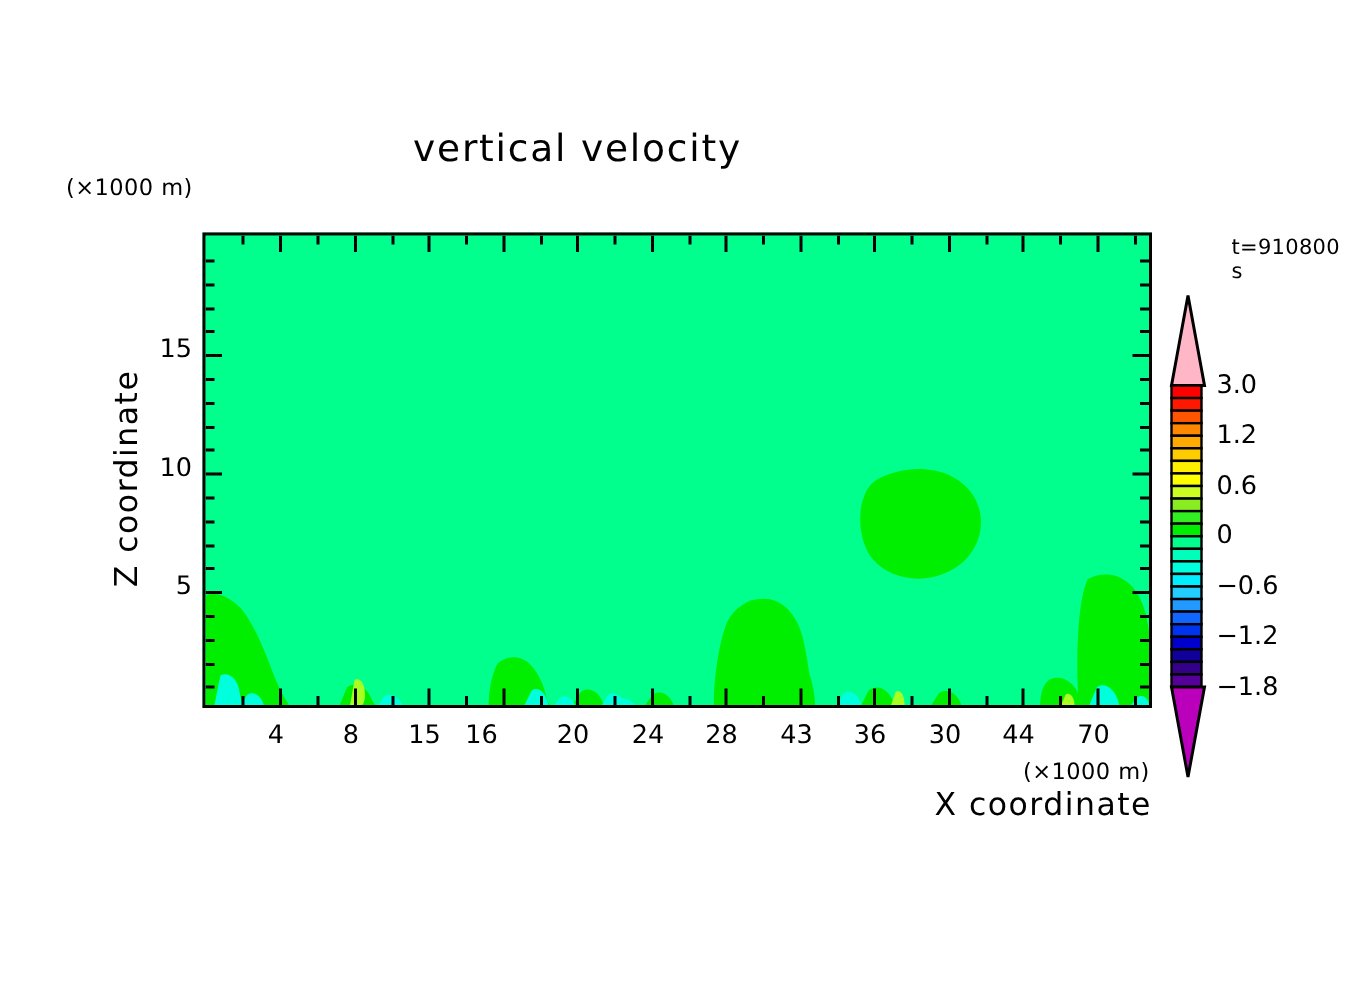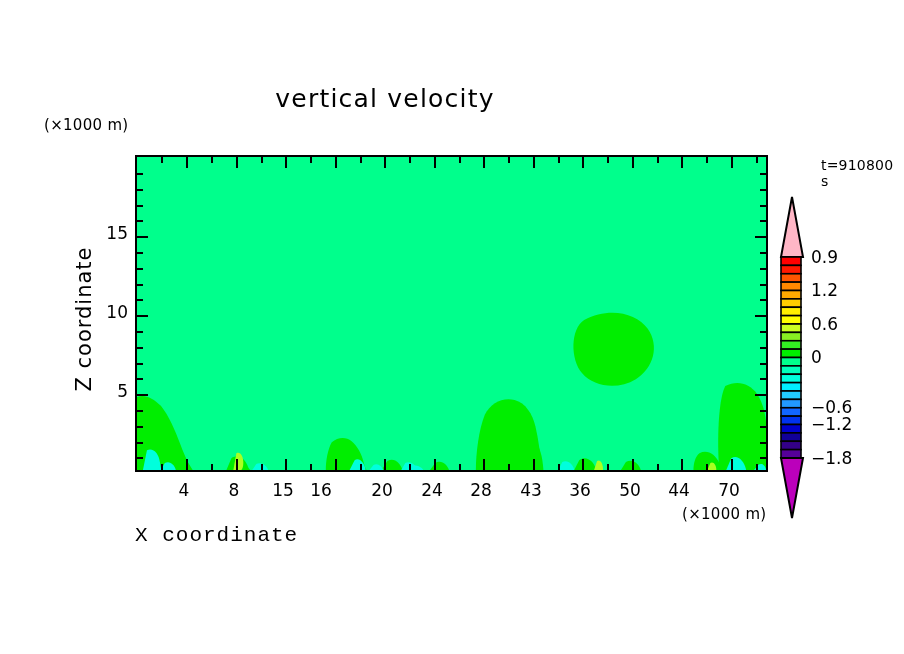--- a/index.html
+++ b/index.html
@@ -110,24 +110,23 @@
     font-size: 17px;
     text-align: right;
     width: 40px;
     color: #000;
   }
 
   
   #x-axis-title {
     left: 135px; top: 524px;
     width: 633px;
-    text-align: left;
+    text-align: right;
     font-size: 21px;
     letter-spacing: 1px;
-    font-family: Liberation Mono, monospace;
   }
   #y-axis-title {
     left: -46px; top: 307px;
     width: 260px;
     text-align: center;
     font-size: 21px;
     letter-spacing: 1px;
     transform: rotate(-90deg);
     transform-origin: center center;
   }
@@ -310,21 +309,21 @@
 
 <div class="abs xticklabel" style="left:154px; top:480px;">4</div>
 <div class="abs xticklabel" style="left:204px; top:480px;">8</div>
 <div class="abs xticklabel" style="left:253px; top:480px;">15</div>
 <div class="abs xticklabel" style="left:291px; top:480px;">16</div>
 <div class="abs xticklabel" style="left:352px; top:480px;">20</div>
 <div class="abs xticklabel" style="left:402px; top:480px;">24</div>
 <div class="abs xticklabel" style="left:451px; top:480px;">28</div>
 <div class="abs xticklabel" style="left:501px; top:480px;">43</div>
 <div class="abs xticklabel" style="left:550px; top:480px;">36</div>
-<div class="abs xticklabel" style="left:600px; top:480px;">50</div>
+<div class="abs xticklabel" style="left:600px; top:480px;">30</div>
 <div class="abs xticklabel" style="left:649px; top:480px;">44</div>
 <div class="abs xticklabel" style="left:699px; top:480px;">70</div>
 
 <div class="abs yticklabel" style="left:88px; top:223px;">15</div>
 <div class="abs yticklabel" style="left:88px; top:302px;">10</div>
 <div class="abs yticklabel" style="left:88px; top:381px;">5</div>
 
 <div class="abs" id="x-axis-title">X coordinate</div>
 <div class="abs" id="y-axis-title">Z coordinate</div>
 
@@ -356,20 +355,20 @@
         <rect x="2" y="221.125" width="20" height="8.375" fill="#0033ee" stroke="#000" stroke-width="1.6"></rect>
         <rect x="2" y="229.5" width="20" height="8.375" fill="#0000cc" stroke="#000" stroke-width="1.6"></rect>
         <rect x="2" y="237.875" width="20" height="8.375" fill="#110099" stroke="#000" stroke-width="1.6"></rect>
         <rect x="2" y="246.25" width="20" height="8.375" fill="#330088" stroke="#000" stroke-width="1.6"></rect>
         <rect x="2" y="254.625" width="20" height="8.375" fill="#550099" stroke="#000" stroke-width="1.6"></rect>
       </g>
 
     <polygon id="cb-under" points="13,323 24,263 2,263" fill="#bb00bb" stroke="#000" stroke-width="2"></polygon>
   </svg>
 
-  <div class="cb-label" style="top:62px;">0.9</div>
+  <div class="cb-label" style="top:62px;">3.0</div>
   <div class="cb-label" style="top:95px;">1.2</div>
   <div class="cb-label" style="top:129px;">0.6</div>
   <div class="cb-label" style="top:162px;">0</div>
-  <div class="cb-label" style="top:212px;text-align:center;">−0.6</div>
+  <div class="cb-label" style="top:196px;text-align:center;">−0.6</div>
   <div class="cb-label" style="top:229px;">−1.2</div>
   <div class="cb-label" style="top:263px;">−1.8</div>
 </div>
 
 </body></html>

